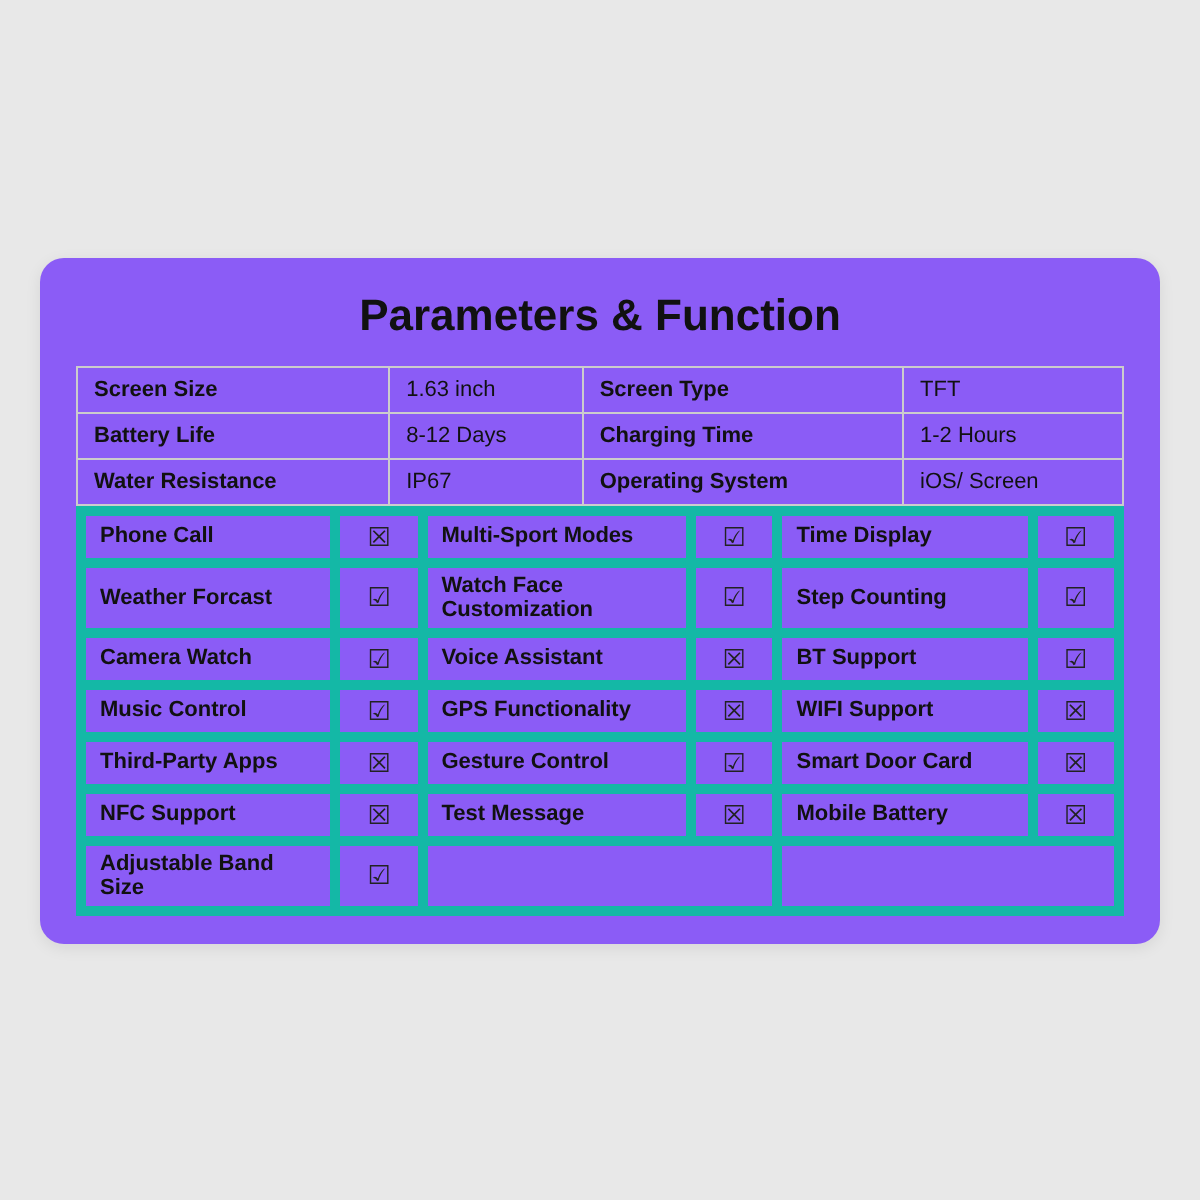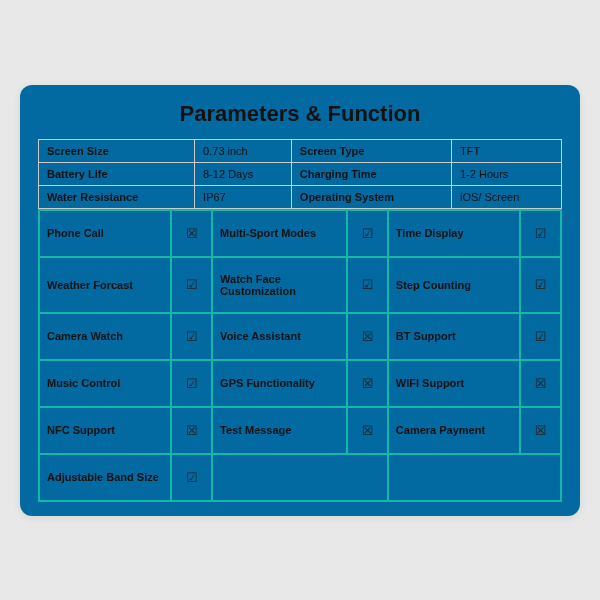--- a/index.html
+++ b/index.html
@@ -7,21 +7,21 @@
       background: #e8e8e8;
       font-family: Arial, sans-serif;
       display: flex;
       justify-content: center;
       align-items: center;
       width: 600px;
       height: 600px;
       overflow: hidden;
     }
     .card {
-      background: #0369a1;
+      background: #8b5cf6;
       border-radius: 12px;
       width: 560px;
       padding: 16px 18px 14px;
       box-shadow: 0 2px 8px rgba(0,0,0,0.08);
     }
     .title {
       text-align: center;
       font-size: 22px;
       font-weight: 800;
       margin-bottom: 12px;
@@ -53,22 +53,22 @@
       color: #555;
       line-height: 1.3;
     }
     .features-table {
       width: 100%;
       border-collapse: collapse;
       border: 1px solid #ccc;
       border-top: none;
     }
     .features-table td {
-      border: 2px solid #14b8a6;
-      padding: 15px 7px;
+      border: 5px solid #14b8a6;
+      padding: 3px 7px;
       font-size: 11px;
       color: #111;
       vertical-align: middle;
     }
     .feat-label {
       font-weight: 700;
       width: 90px;
     }
     .feat-icon {
       text-align: center;
@@ -84,21 +84,21 @@
 </head>
 <body>
 
 <div class="card">
   <div class="title">Parameters &amp; Function</div>
 
   <table class="specs-table">
     <tbody>
         <tr>
       <td class="spec-label">Screen Size</td>
-      <td class="spec-value">0.73 inch</td>
+      <td class="spec-value">1.63 inch</td>
       <td class="spec-label">Screen Type</td>
       <td class="spec-value">TFT</td>
     </tr>
     <tr>
       <td class="spec-label">Battery Life</td>
       <td class="spec-value">8-12 Days</td>
       <td class="spec-label">Charging Time</td>
       <td class="spec-value">1-2 Hours</td>
     </tr>
     <tr>
@@ -138,25 +138,33 @@
     </tr>
     <tr>
       <td class="feat-label">Music Control</td>
       <td class="feat-icon"><span class="cb-yes check-yes"></span></td>
       <td class="feat-label">GPS Functionality</td>
       <td class="feat-icon"><span class="cb-no check-no"></span></td>
       <td class="feat-label">WIFI Support</td>
       <td class="feat-icon"><span class="cb-no check-no"></span></td>
     </tr>
     <tr>
+      <td class="feat-label">Third-Party Apps</td>
+      <td class="feat-icon"><span class="cb-no check-no"></span></td>
+      <td class="feat-label">Gesture Control</td>
+      <td class="feat-icon"><span class="cb-yes check-yes"></span></td>
+      <td class="feat-label">Smart Door Card</td>
+      <td class="feat-icon"><span class="cb-no check-no"></span></td>
+    </tr>
+    <tr>
       <td class="feat-label">NFC Support</td>
       <td class="feat-icon"><span class="cb-no check-no"></span></td>
       <td class="feat-label">Test Message</td>
       <td class="feat-icon"><span class="cb-no check-no"></span></td>
-      <td class="feat-label">Camera Payment</td>
+      <td class="feat-label">Mobile Battery</td>
       <td class="feat-icon"><span class="cb-no check-no"></span></td>
     </tr>
     <tr>
       <td class="feat-label">Adjustable Band Size</td>
       <td class="feat-icon"><span class="cb-yes check-yes"></span></td>
       <td colspan="2"></td>
       <td colspan="2"></td>
     </tr>
   </tbody>
     </table>

